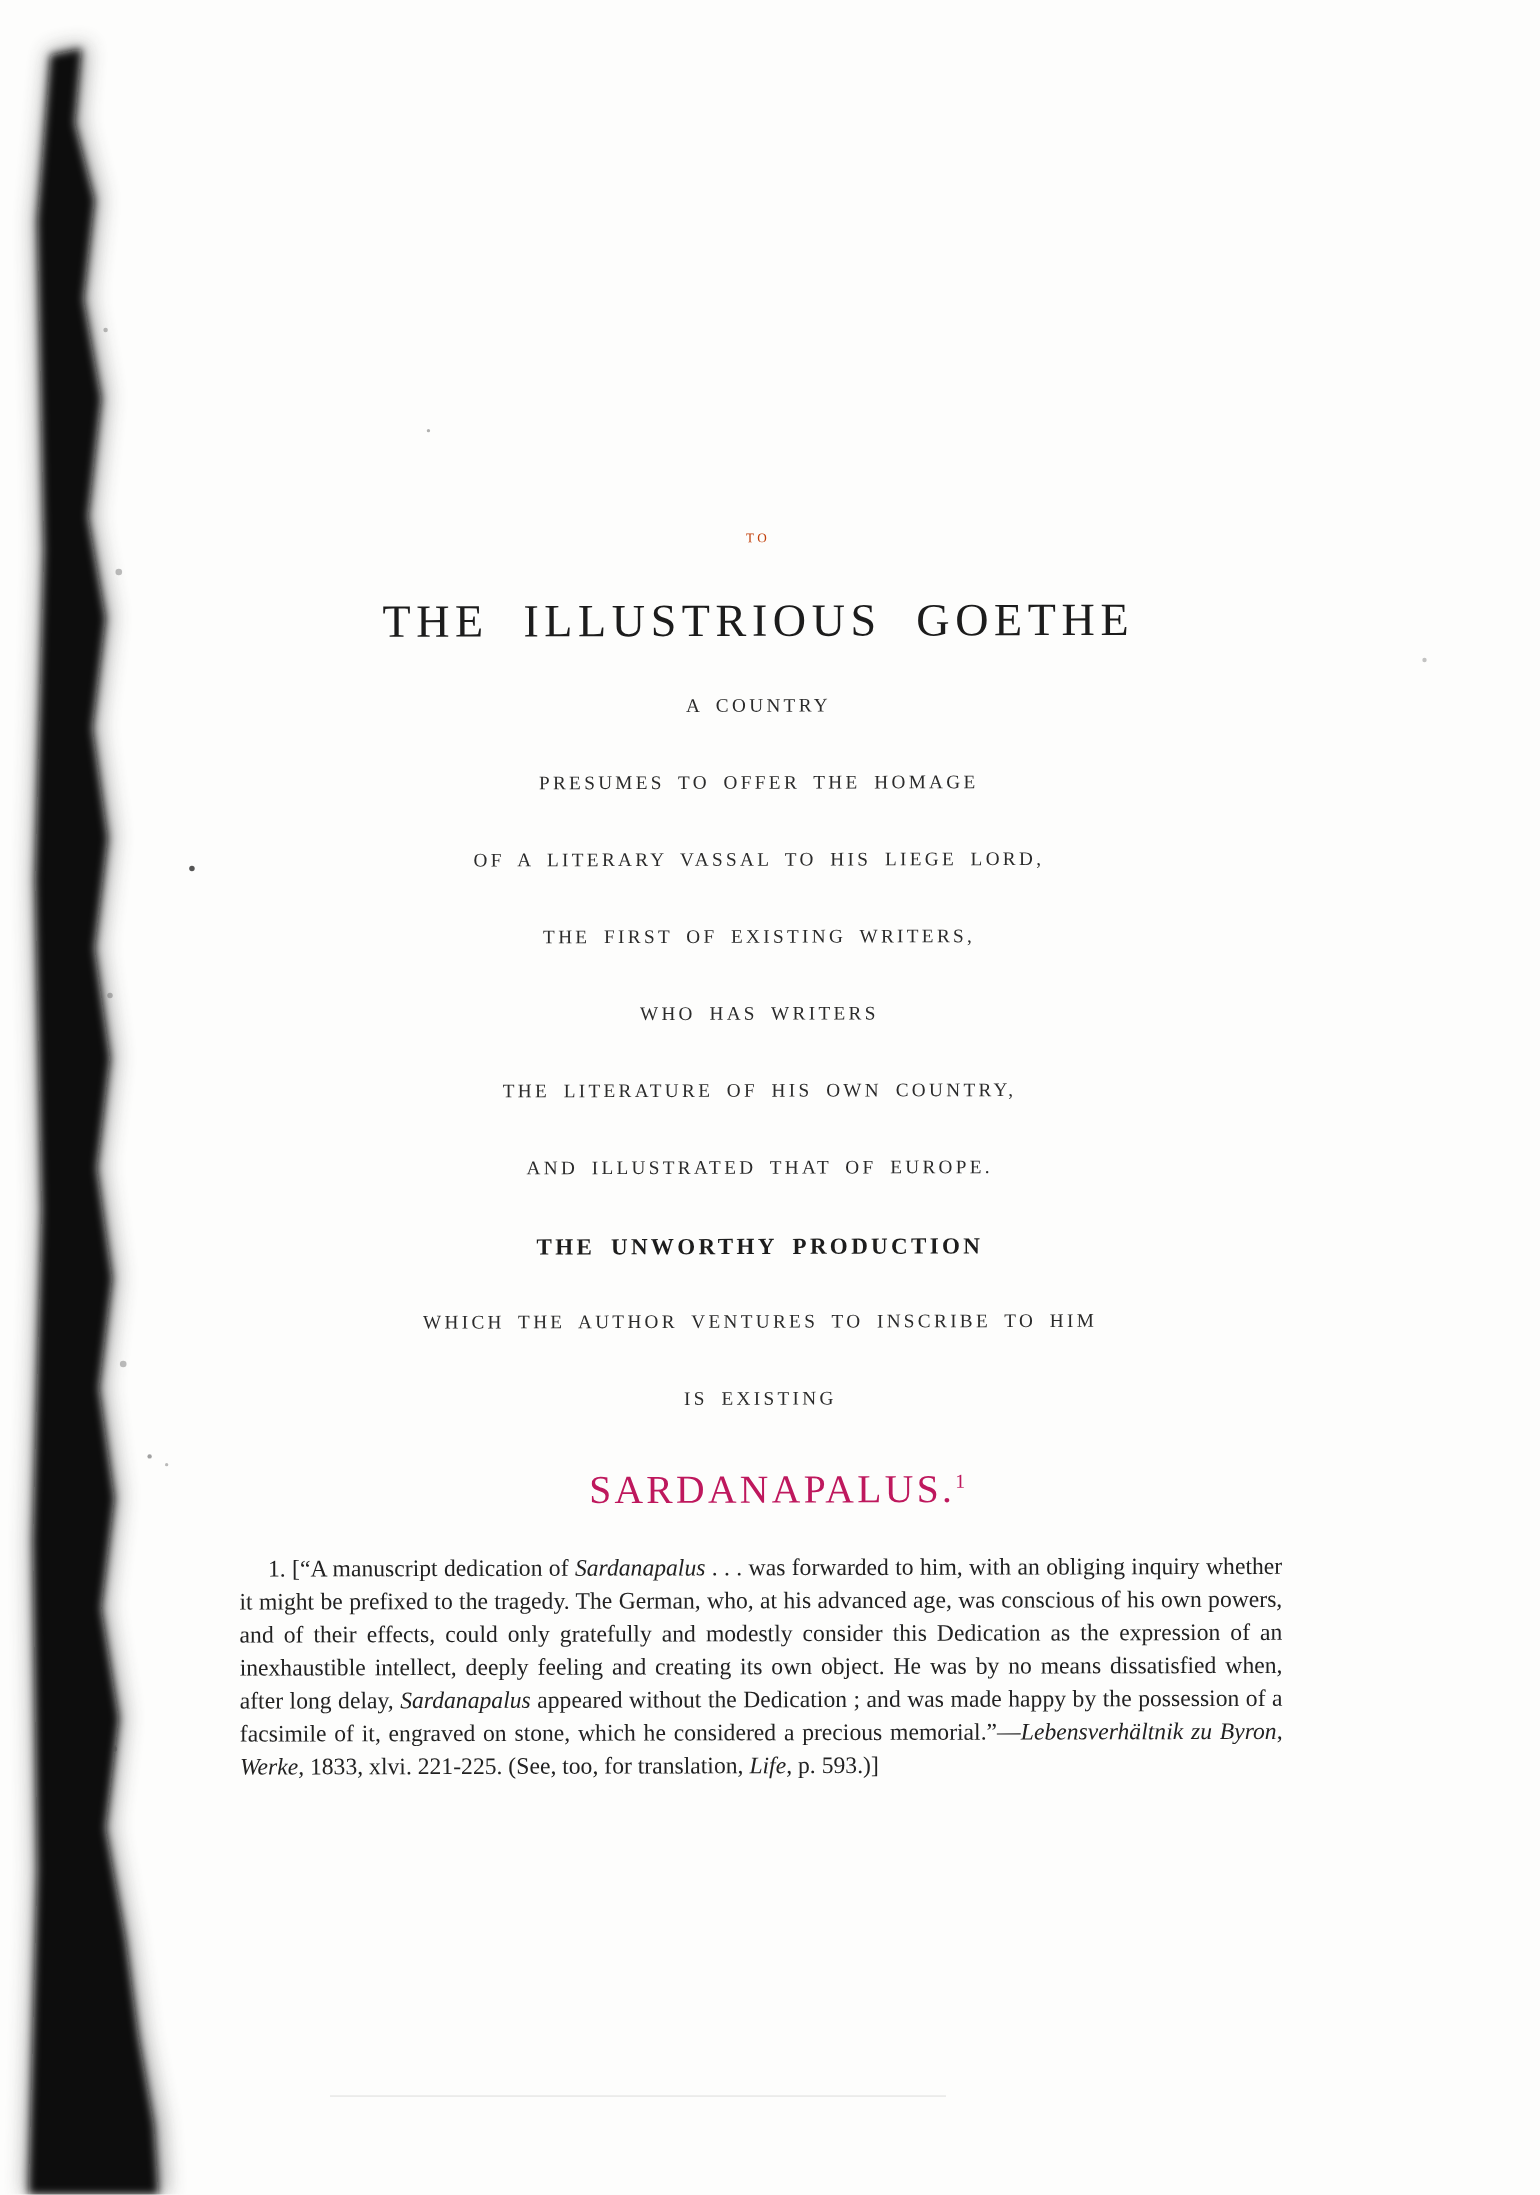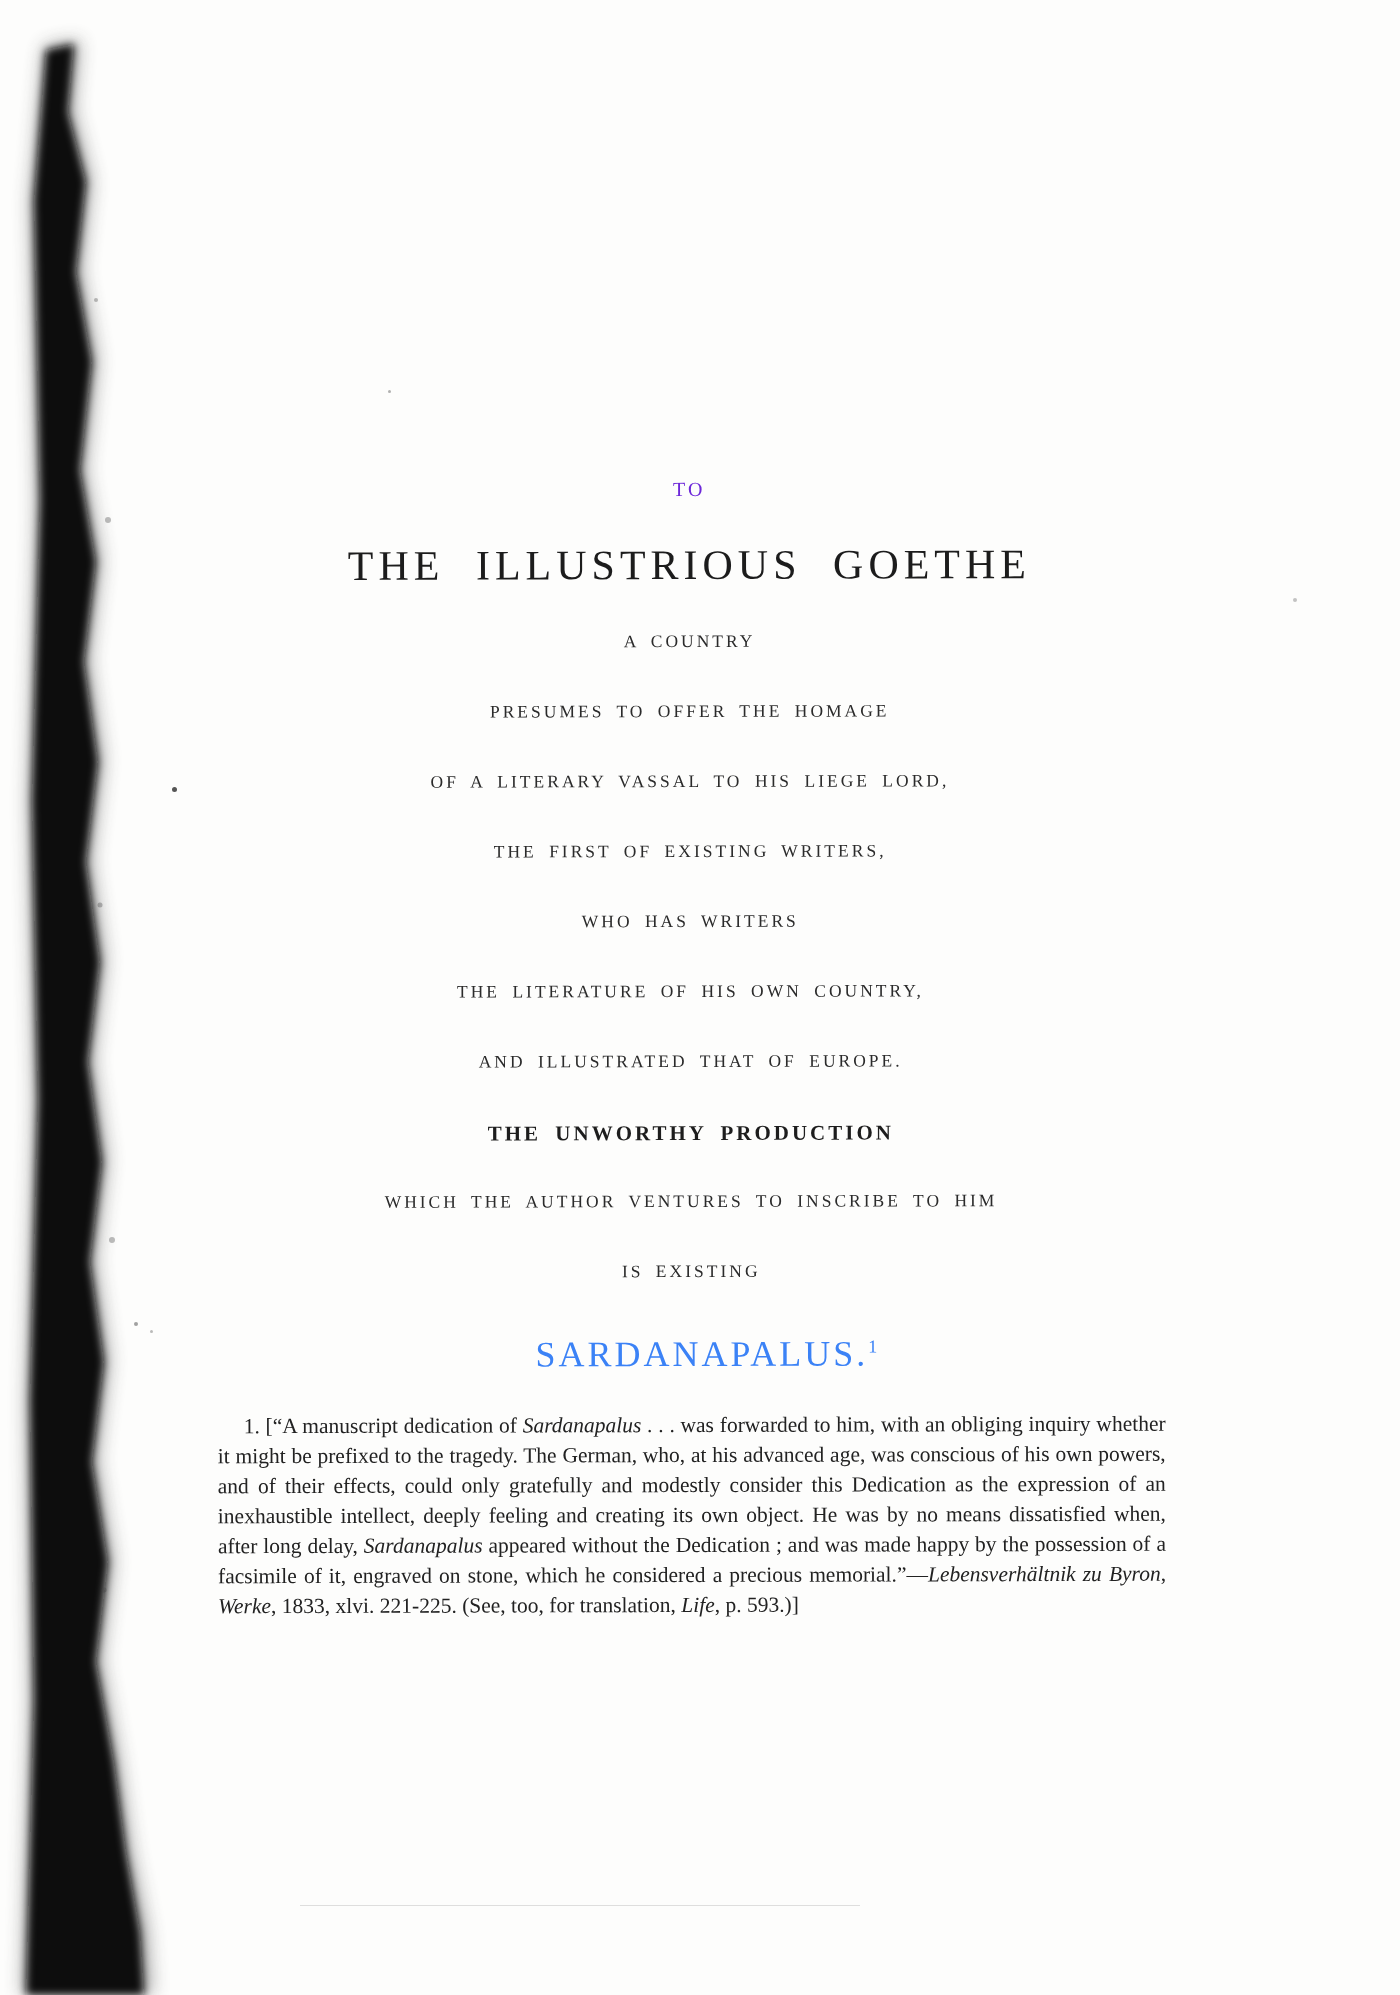--- a/index.html
+++ b/index.html
@@ -20,38 +20,38 @@
     pointer-events:none;
   }
   
   .content{
     position:absolute;left:216px;top:0;width:948px;
     padding-top:478px;
     display:flex;flex-direction:column;align-items:center;
     transform:rotate(-0.15deg);
   }
   .ded-to{
-    font-size:20px;line-height:22px;letter-spacing:3px;
-    margin-bottom:40px;color:#6d28d9;
+    font-size:12px;line-height:22px;letter-spacing:3px;
+    margin-bottom:40px;color:#c2410c;
   }
   .ded-title{
     font-size:42px;line-height:50px;letter-spacing:5px;word-spacing:16px;
     margin-bottom:40px;color:#1c1c1c;
   }
   .caps-line{
     font-size:17.5px;line-height:22px;letter-spacing:3px;word-spacing:5px;
     margin-bottom:48px;color:#2b2b2b;white-space:nowrap;
   }
   .emph-line{
     font-size:21px;line-height:26px;letter-spacing:3px;word-spacing:6px;
     font-weight:700;margin-bottom:44px;color:#1d1d1d;white-space:nowrap;
   }
   .work-title{
     font-size:36px;line-height:44px;letter-spacing:3px;
-    margin-top:2px;color:#3b82f6;margin-left:33px;
+    margin-top:2px;color:#be185d;margin-left:33px;
   }
   .work-title sup{
     font-size:18px;vertical-align:super;line-height:0;
   }
   .footnote{
     margin-top:34px;
     width:948px;
     font-size:21.5px;line-height:30px;
     text-align:justify;
     color:#222;

